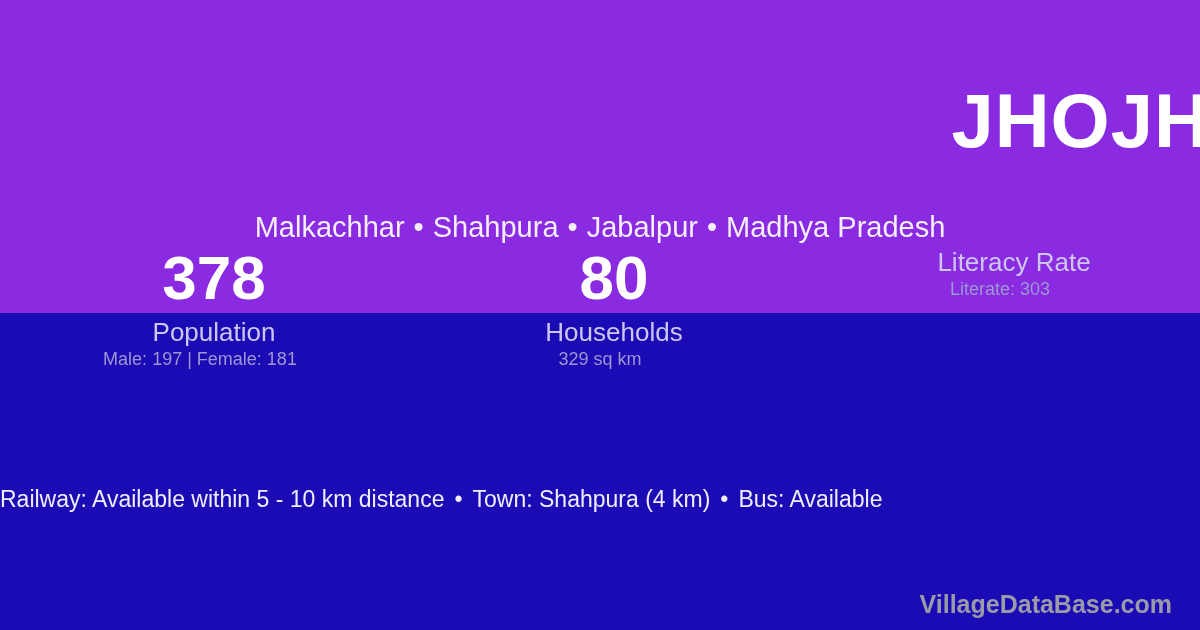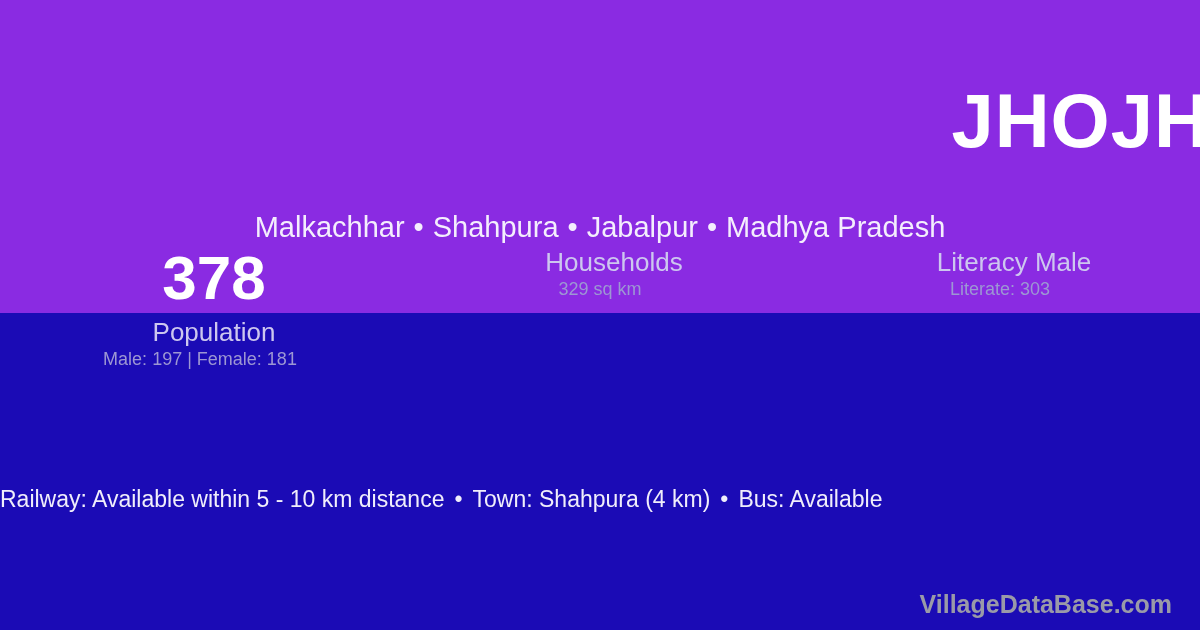--- a/index.html
+++ b/index.html
@@ -171,26 +171,27 @@
 
     <div class="stats">
 
       <div class="stat">
         <div class="stat-value">378</div>
         <div class="stat-label">Population</div>
         <div class="stat-sub">Male: 197 | Female: 181</div>
       </div>
 
       <div class="stat">
+        <div class="stat-value">80</div>
         <div class="stat-label">Households</div>
         <div class="stat-sub">329 sq km</div>
       </div>
 
       <div class="stat">
-        <div class="stat-label">Literacy Male</div>
+        <div class="stat-label">Literacy Rate</div>
         <div class="stat-sub">Literate: 303</div>
       </div>
 
     </div>
 
     <div class="amenities">
       <span>Railway: Available within 5 - 10 km distance</span><span class="sep">•</span><span>Town: Shahpura (4 km)</span><span class="sep">•</span><span>Bus: Available</span>
     </div>
 
     <div class="brand">VillageDataBase.com</div>

